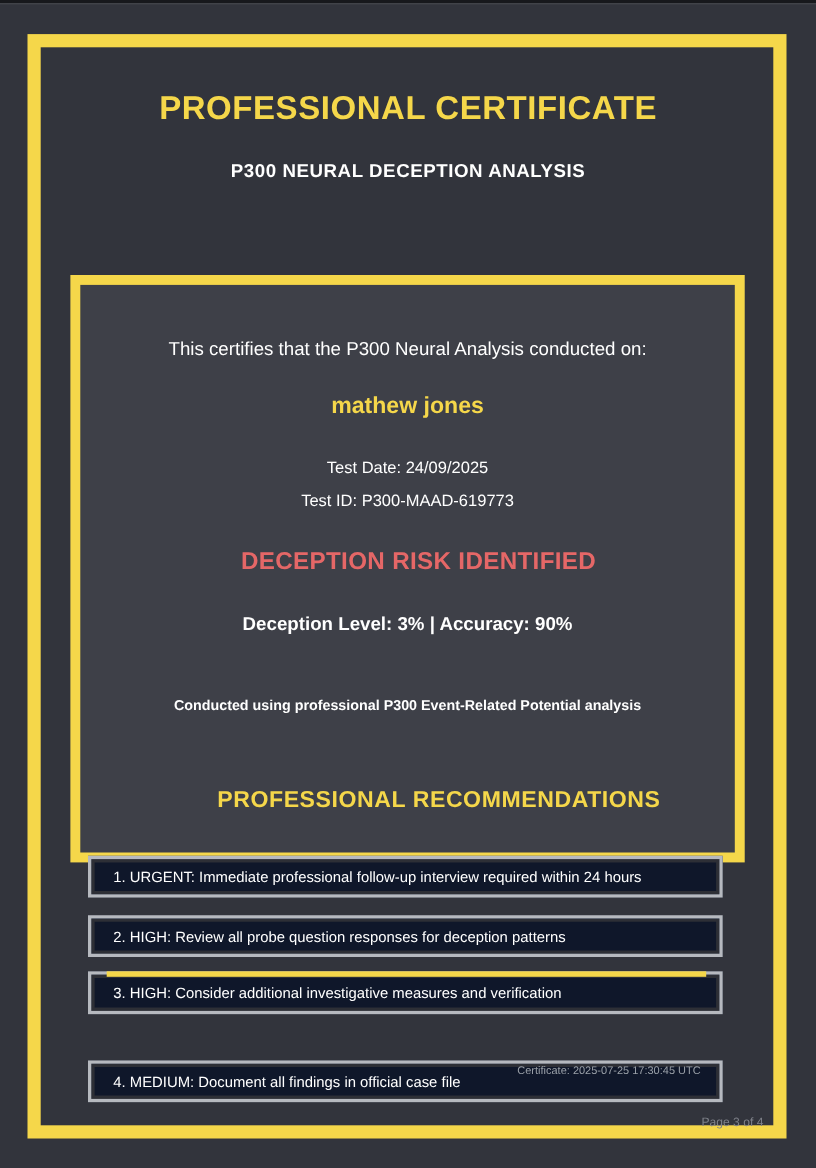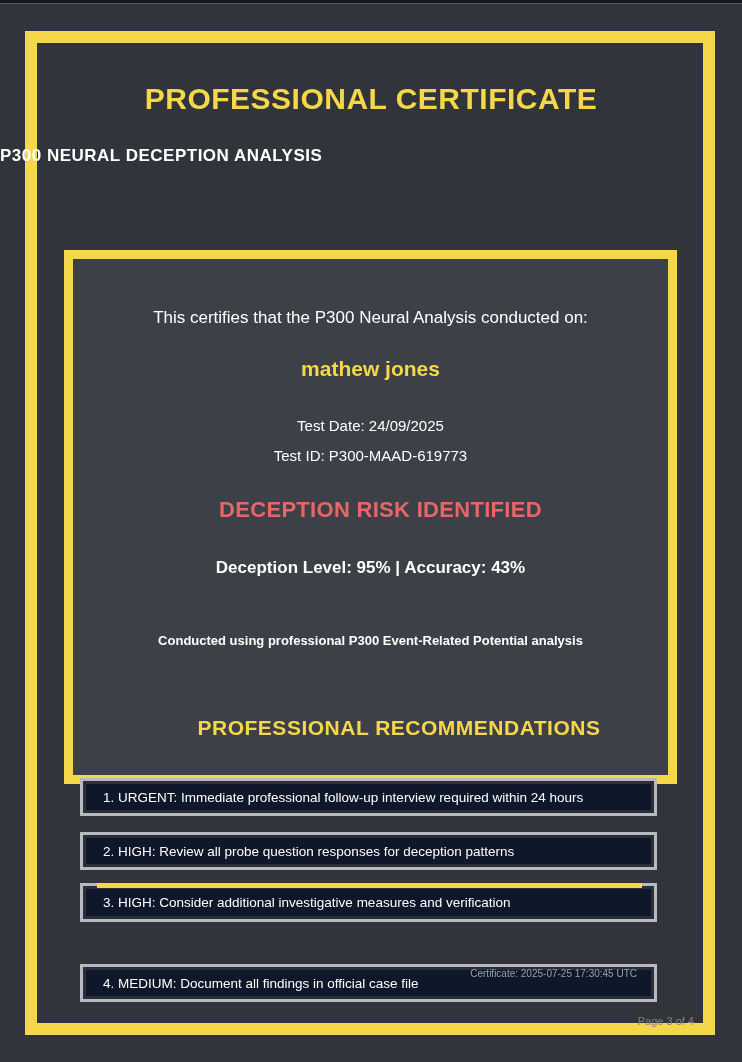--- a/index.html
+++ b/index.html
@@ -17,21 +17,21 @@
     position:absolute;left:25px;top:31px;width:690px;height:1004px;
     border:12px solid #f5d74a;box-sizing:border-box;
   }
   .page-title{
     position:absolute;left:0;top:82px;width:742px;
     text-align:center;color:#f5d74a;font-size:30px;font-weight:700;
     letter-spacing:.5px;
   }
   .page-subtitle{
     position:absolute;left:0;top:146px;width:742px;
-    text-align:left;color:#ffffff;font-size:17px;font-weight:700;
+    text-align:center;color:#ffffff;font-size:17px;font-weight:700;
     letter-spacing:.5px;
   }
   .cert-box{
     position:absolute;left:64px;top:250px;width:613px;height:534px;
     border:9px solid #f5d74a;box-sizing:border-box;background:#3e4048;
   }
   .cert-box .line{position:absolute;left:0;right:0;text-align:center;}
   .certifies{top:49px;color:#ffffff;font-size:17px;font-weight:400;}
   .subject-name{top:98px;color:#f5d74a;font-size:21px;font-weight:700;}
   .test-date{top:158px;color:#ffffff;font-size:15px;font-weight:400;}
@@ -80,21 +80,21 @@
 
 <div class="page-title">PROFESSIONAL CERTIFICATE</div>
 <div class="page-subtitle">P300 NEURAL DECEPTION ANALYSIS</div>
 
 <div class="cert-box">
   <div class="line certifies">This certifies that the P300 Neural Analysis conducted on:</div>
   <div class="line subject-name">mathew jones</div>
   <div class="line test-date">Test Date: 24/09/2025</div>
   <div class="line test-id">Test ID: P300-MAAD-619773</div>
   <div class="line risk-status">DECEPTION RISK IDENTIFIED</div>
-  <div class="line metrics">Deception Level: 95% | Accuracy: 43%</div>
+  <div class="line metrics">Deception Level: 3% | Accuracy: 90%</div>
   <div class="line method">Conducted using professional P300 Event-Related Potential analysis</div>
 </div>
 
 <div class="rec-heading">PROFESSIONAL RECOMMENDATIONS</div>
 
 <div class="rec-box rec-box-1">
   <span>1. URGENT: Immediate professional follow-up interview required within 24 hours</span>
 </div>
 
 <div class="rec-box rec-box-2">

